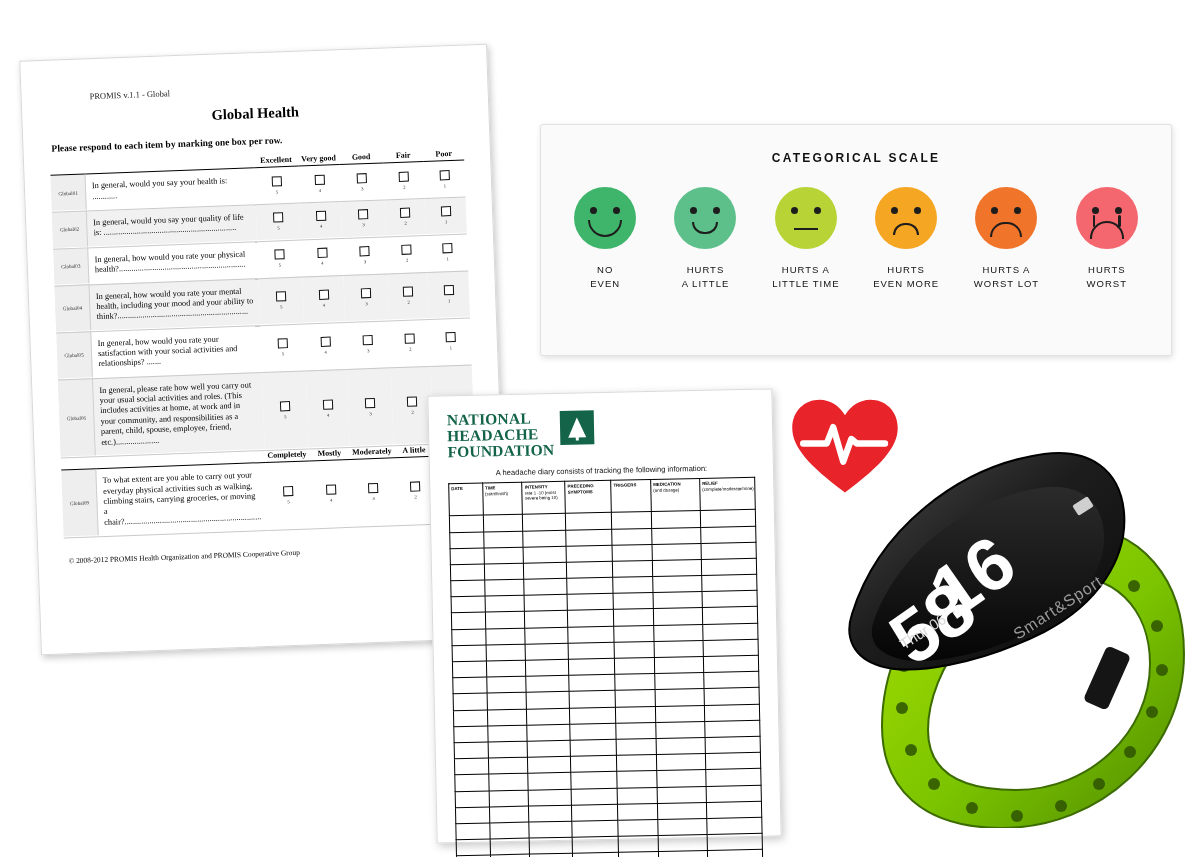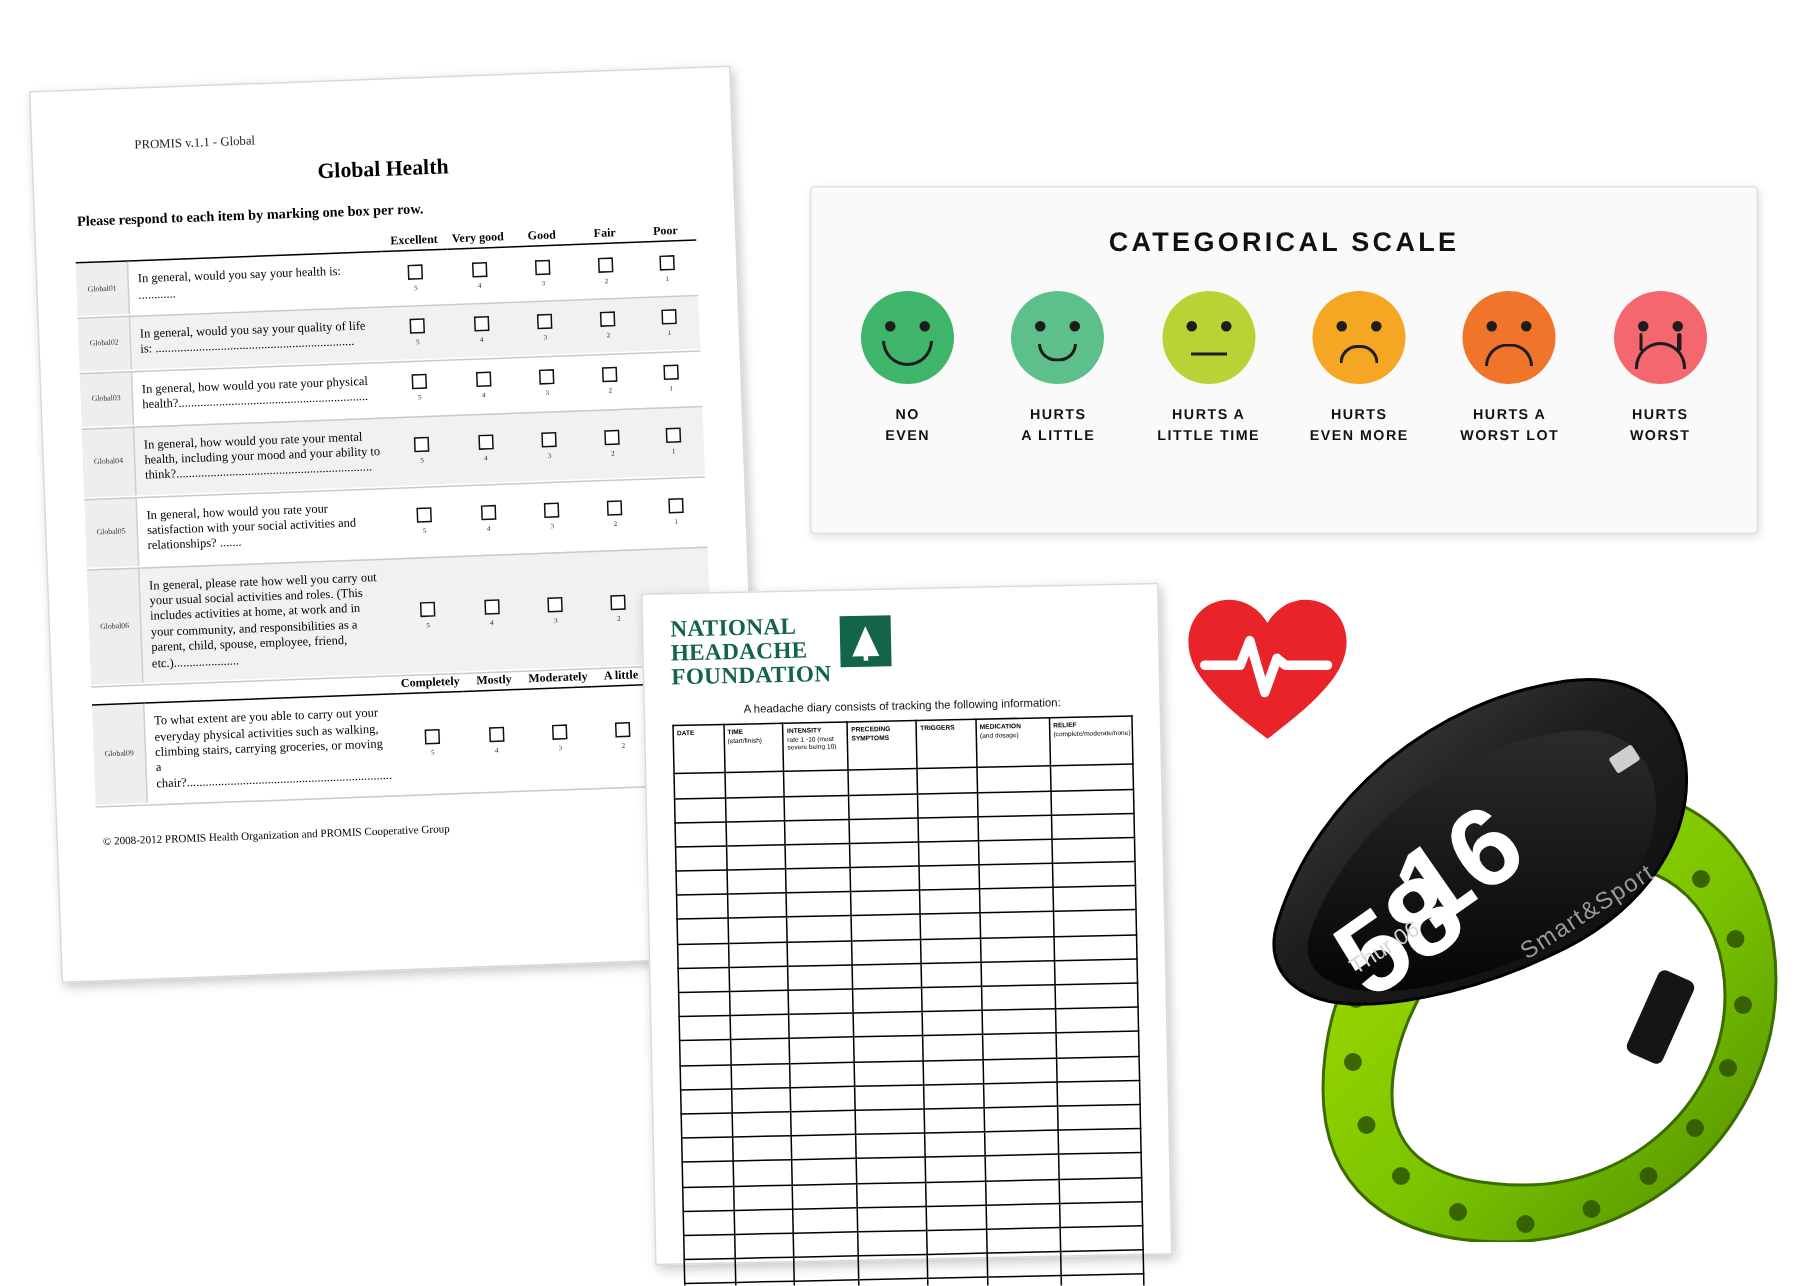--- a/index.html
+++ b/index.html
@@ -42,21 +42,21 @@
   }
 
   
   .catcard{
     position:absolute;left:540px;top:124px;width:630px;height:230px;
     background:#fafafa;border:1px solid #e2e2e2;border-radius:3px;
     box-shadow:1px 2px 6px rgba(0,0,0,.13);
     font-family:"Liberation Sans", sans-serif;
   }
   .cat-title{
-    text-align:center;font-weight:bold;font-size:18px;letter-spacing:2.2px;
+    text-align:center;font-weight:bold;font-size:12px;letter-spacing:2.2px;
     color:#111;margin-top:26px;
   }
   .faces{display:flex;justify-content:space-around;align-items:flex-start;margin-top:22px;padding:0 14px;}
   .face-wrap{width:92px;text-align:center;}
   .face{width:62px;height:62px;border-radius:50%;margin:0 auto;position:relative;}
   .eye{position:absolute;top:20px;width:7px;height:7px;border-radius:50%;background:#1d1d1d;}
   .eye.l{left:16px;} .eye.r{right:16px;}
   .mouth{position:absolute;left:50%;transform:translateX(-50%);}
   .m-smile{bottom:12px;width:30px;height:15px;border:2.5px solid #1d1d1d;border-top:0;
            border-radius:0 0 30px 30px;}
@@ -65,21 +65,21 @@
   .m-flat{bottom:19px;width:24px;height:0;border-top:2.5px solid #1d1d1d;}
   .m-frown-sm{bottom:14px;width:22px;height:10px;border:2.5px solid #1d1d1d;border-bottom:0;
            border-radius:22px 22px 0 0;}
   .m-frown{bottom:12px;width:28px;height:13px;border:2.5px solid #1d1d1d;border-bottom:0;
            border-radius:28px 28px 0 0;}
   .m-worst{bottom:10px;width:30px;height:16px;border:2.5px solid #1d1d1d;border-bottom:0;
            border-radius:30px 30px 0 0;}
   .tear{position:absolute;top:28px;width:2.5px;height:12px;background:#1d1d1d;border-radius:2px;}
   .tear.l{left:17px;} .tear.r{right:17px;}
   .face-label{
-    margin-top:14px;font-size:9.5px;font-weight:bold;letter-spacing:1px;line-height:1.45;color:#111;
+    margin-top:14px;font-size:9.5px;font-weight:normal;letter-spacing:1px;line-height:1.45;color:#111;
   }
 
   
   .diary{
     position:absolute;left:432px;top:392px;width:345px;height:448px;
     background:#fff;border:1px solid #dadada;
     box-shadow:2px 3px 8px rgba(0,0,0,.22);
     transform:rotate(-1.2deg);transform-origin:center center;
     box-sizing:border-box;padding:16px 18px 10px 18px;
     font-family:"Liberation Sans", sans-serif;

